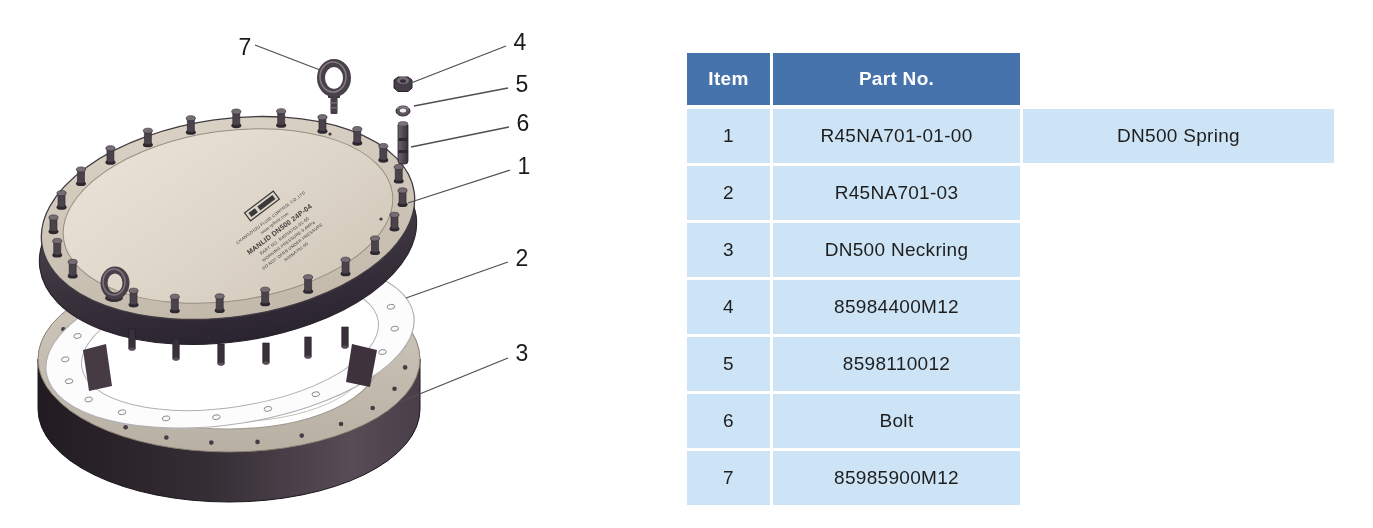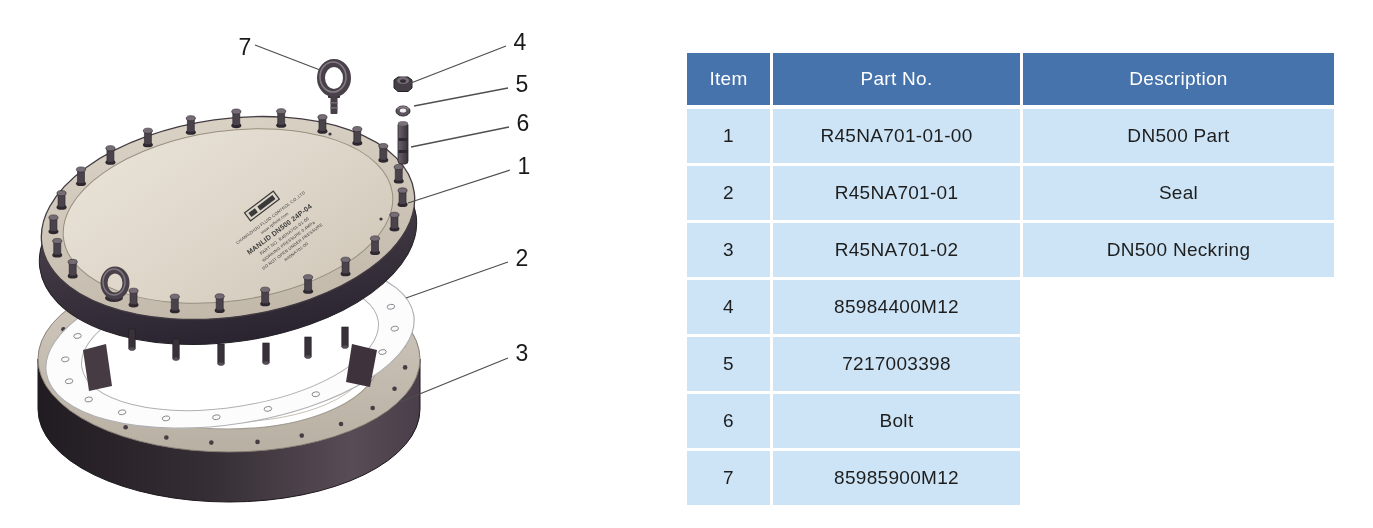--- a/index.html
+++ b/index.html
@@ -13,21 +13,21 @@
                text-anchor:middle;dominant-baseline:central;}
   .engrave{fill:#3c3c3c;text-anchor:middle;letter-spacing:.2px;
            font-family:"Liberation Sans",sans-serif;}
 
   
   .parts-table{position:absolute;left:687px;top:53px;width:647px;}
   .t-head,.t-row{display:grid;grid-template-columns:83px 247px 311px;column-gap:3px;}
   .t-head{height:52px;margin-bottom:4px;}
   .t-row{height:54px;margin-bottom:3px;}
   .th{background:var(--header-bg,#4673ac);color:var(--header-text,#fff);
-      font-size:19px;font-weight:400;display:flex;align-items:center;justify-content:center;
+      font-size:19px;font-weight:700;display:flex;align-items:center;justify-content:center;
       letter-spacing:.3px;}
   .td{background:var(--row-bg,#cde4f6);color:var(--cell-text,#1e1e1e);
       font-size:19px;font-weight:400;display:flex;align-items:center;justify-content:center;
       letter-spacing:.3px;}
 </style>
 </head>
 <body>
 
 <div class="stage">
 
@@ -283,45 +283,42 @@
           <text x="523" y="123" class="callout-num">6</text>
           <text x="245" y="47" class="callout-num">7</text>
         </g>
     </svg>
   </div>
 
   <div class="parts-table">
     <div class="t-head">
       <div class="th">Item</div>
       <div class="th">Part No.</div>
-      <div class="th">Description</div>
     </div>
     <div id="tbody">
         <div class="t-row">
           <div class="td">1</div>
           <div class="td">R45NA701-01-00</div>
-          <div class="td">DN500 Part</div>
+          <div class="td">DN500 Spring</div>
         </div>
         <div class="t-row">
           <div class="td">2</div>
-          <div class="td">R45NA701-01</div>
-          <div class="td">Seal</div>
+          <div class="td">R45NA701-03</div>
         </div>
         <div class="t-row">
           <div class="td">3</div>
-          <div class="td">R45NA701-02</div>
           <div class="td">DN500 Neckring</div>
         </div>
         <div class="t-row">
           <div class="td">4</div>
           <div class="td">85984400M12</div>
         </div>
         <div class="t-row">
           <div class="td">5</div>
-          <div class="td">7217003398</div>
+          <div class="td">8598110012</div>
         </div>
         <div class="t-row">
           <div class="td">6</div>
           <div class="td">Bolt</div>
         </div>
         <div class="t-row">
           <div class="td">7</div>
           <div class="td">85985900M12</div>
         </div>
       </div>

